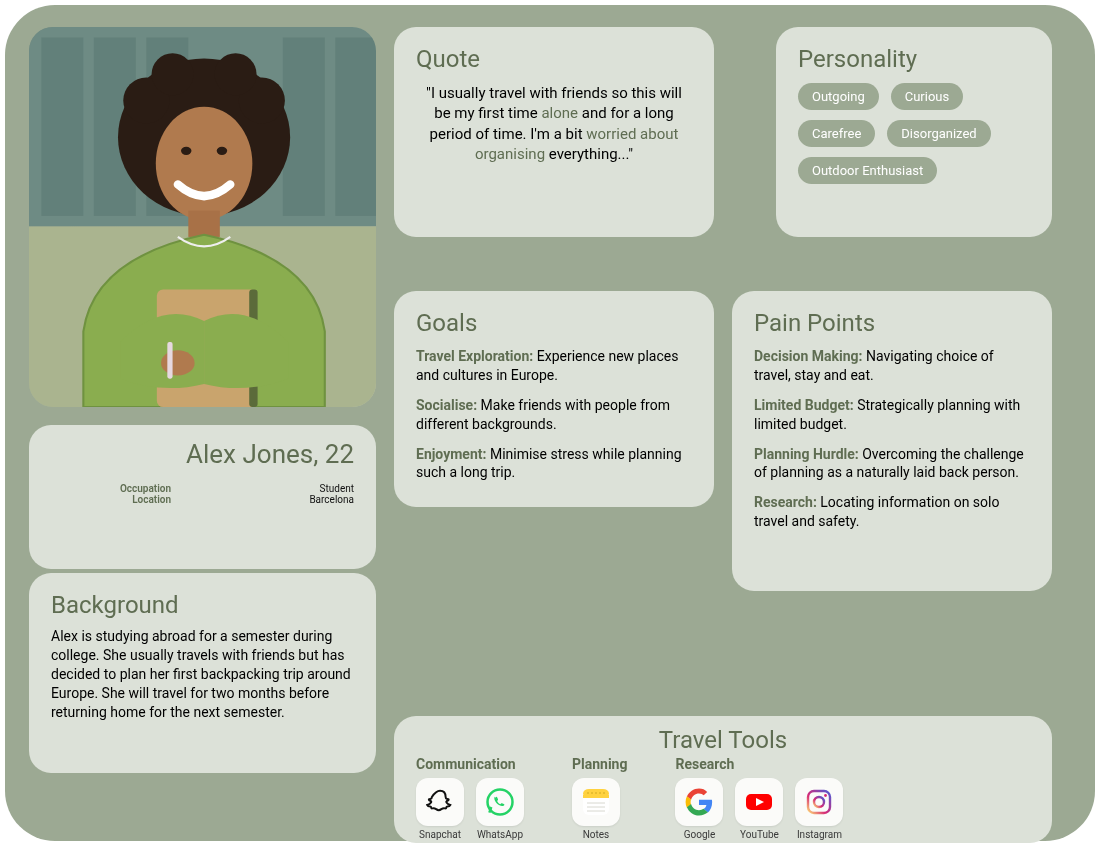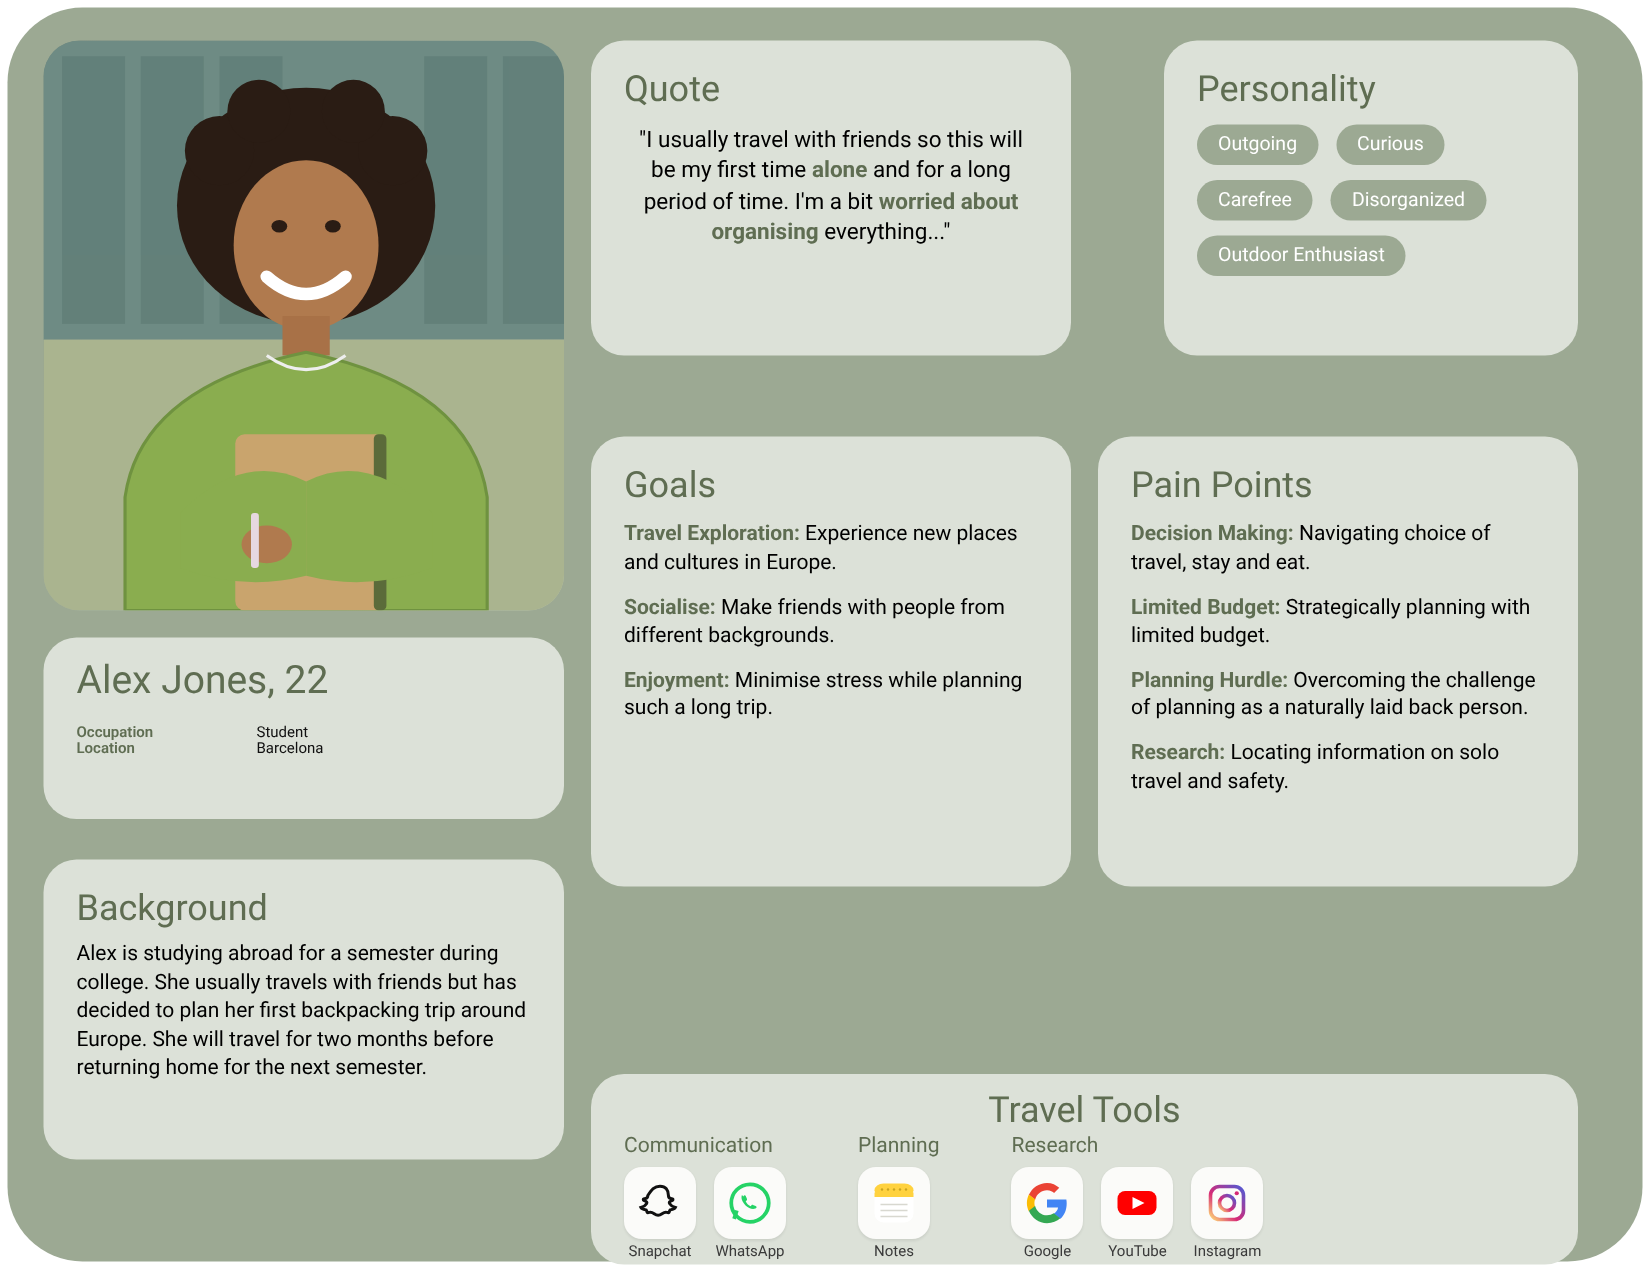--- a/index.html
+++ b/index.html
@@ -56,58 +56,58 @@
   .background p { font-size: 14px; line-height: 1.35; }
 
   
   .quote { grid-column: 2; grid-row: 1; }
   .quote .text {
     text-align: center;
     font-size: 15px;
     line-height: 1.35;
     padding: 0 6px;
   }
-  .quote .text .em { color: #5f6d52; font-weight: 700; }
+  .quote .text .em { color: #5f6d52; font-weight: 400; }
 
   
   .personality { grid-column: 3; grid-row: 1; margin-left: 44px; }
   .pills { display: flex; flex-wrap: wrap; gap: 10px 12px; margin-top: 4px; }
   .pill {
     background: #9ca993;
     color: #fff;
     font-size: 13px;
     padding: 6px 14px;
     border-radius: 18px;
   }
 
   
-  .goals { grid-column: 2; grid-row: 2 / span 2; margin-top:36px; height:300px;}
+  .goals { grid-column: 2; grid-row: 2 / span 2; margin-top:36px; height:216px;}
   .painpoints { grid-column: 3; grid-row: 2 / span 2; margin-top:36px; height:300px;}
   .item-list p { font-size: 14px; line-height: 1.35; margin-bottom: 11px; }
   .item-list .lbl { color: #5f6d52; font-weight: 700; }
 
   
   .tools { grid-column: 2 / span 2; grid-row: 4; margin-top:-7px; padding-top:10px;}
   .tools h2 { margin-bottom: 2px; text-align: center; }
   .tool-groups { display: flex; gap: 48px; }
   .tool-group .label {
-    color: #5f6d52; font-weight: 400; font-size: 14px; margin-bottom: 6px;
+    color: #5f6d52; font-weight: 700; font-size: 14px; margin-bottom: 6px;
   }
   .apps { display: flex; gap: 12px; }
   .app { display: flex; flex-direction: column; align-items: center; gap: 3px; }
   .app .tile {
     width: 48px; height: 48px; border-radius: 12px;
     background: #fbfbf9;
     box-shadow: 0 1px 2px rgba(0,0,0,.08);
     display: flex; align-items: center; justify-content: center;
   }
   .app .name { font-size: 10px; color: #3a3a3a; }
 
   
-  .identity { height: 121px; }
+  .identity { height: 144px; text-align: right; }
 </style>
 </head>
 <body>
 
 <div class="canvas">
 
   <div class="photo">
     <svg viewBox="0 0 347 362" preserveAspectRatio="xMidYMid slice">
 
       <rect x="0" y="0" width="347" height="190" fill="#6e8b84"></rect>

